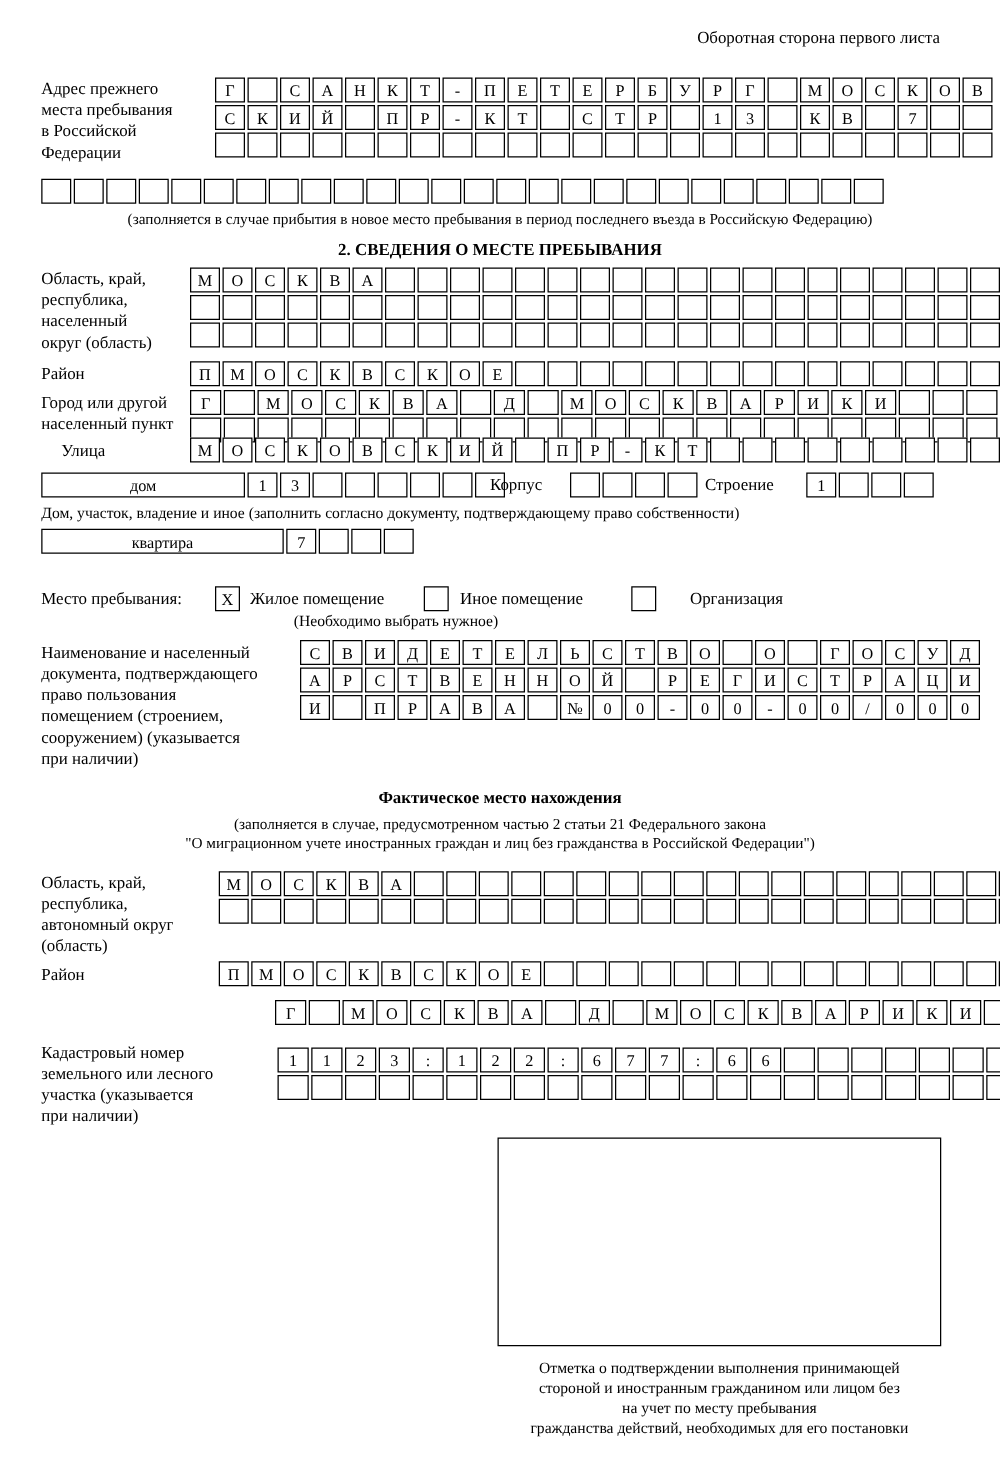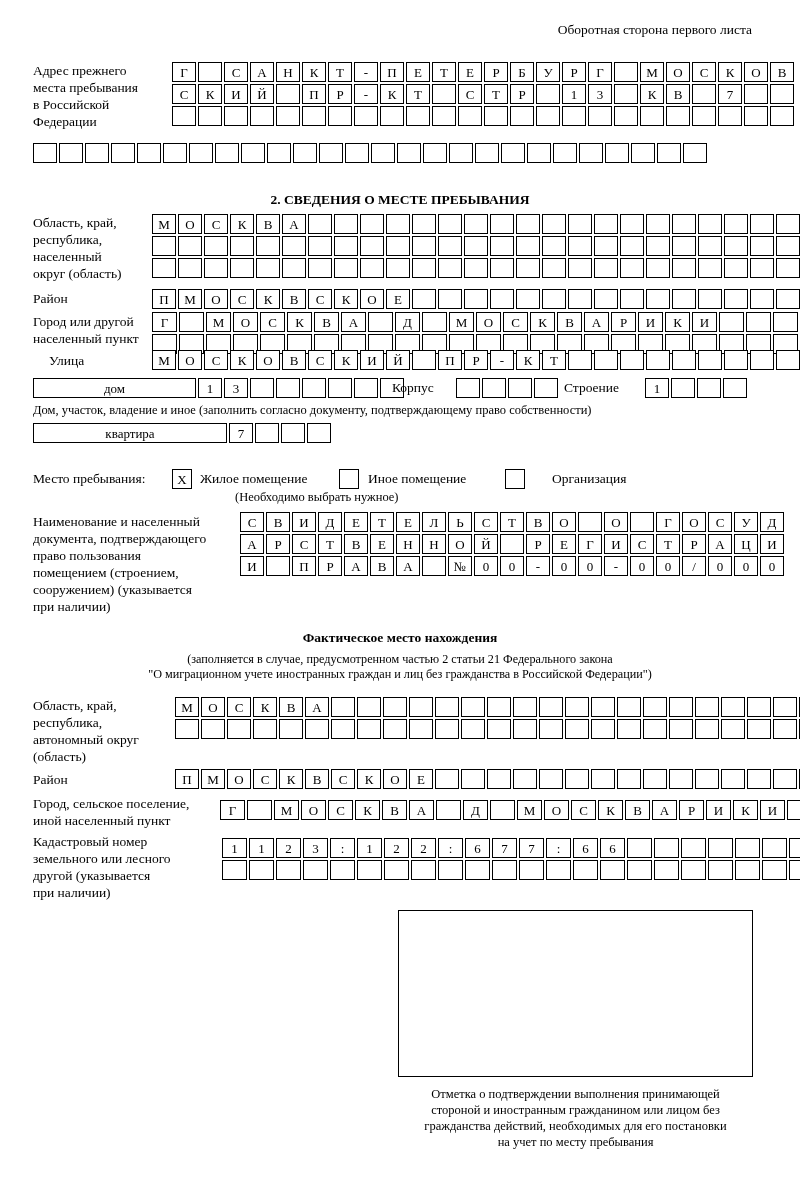--- a/index.html
+++ b/index.html
@@ -219,20 +219,21 @@
         <div class="cell" style="width: 24px;"></div>
         <div class="cell" style="width: 24px;"></div>
         <div class="cell" style="width: 24px;"></div>
         <div class="cell" style="width: 24px;"></div>
         <div class="cell" style="width: 24px;"></div>
         <div class="cell" style="width: 24px;"></div>
         <div class="cell" style="width: 24px;"></div>
       </div>
     </div>
 
+  <div class="abs note" style="left:33px; top:168px; width:734px;">(заполняется в случае прибытия в новое место пребывания в период последнего въезда в Российскую Федерацию)</div>
 
   <div class="abs center-title" style="left:0px; top:192px;">2. СВЕДЕНИЯ О МЕСТЕ ПРЕБЫВАНИЯ</div>
 
   <div class="abs label" style="left:33px; top:214px; width:150px;">
     <div>Область, край,</div>
     <div>республика,</div>
     <div>населенный</div>
     <div>округ (область)</div>
   </div>
   <div class="abs" id="region-rows" style="left:152px; top:214px;">
@@ -665,24 +666,20 @@
         <div class="cell" style="width: 24px;"></div>
         <div class="cell" style="width: 24px;"></div>
         <div class="cell" style="width: 24px;"></div>
         <div class="cell" style="width: 24px;"></div>
         <div class="cell" style="width: 24px;"></div>
         <div class="cell" style="width: 24px;"></div>
         <div class="cell" style="width: 24px;"></div>
       </div>
     </div>
 
-  <div class="abs label" style="left:33px; top:795px; width:190px;">
-    <div>Город, сельское поселение,</div>
-    <div>иной населенный пункт</div>
-  </div>
   <div class="abs" id="a-city-row" style="left:220px; top:800px;">
       <div class="boxrow" style="margin-bottom: 2px;">
         <div class="cell" style="width: 25px;">Г</div>
         <div class="cell" style="width: 25px;"></div>
         <div class="cell" style="width: 25px;">М</div>
         <div class="cell" style="width: 25px;">О</div>
         <div class="cell" style="width: 25px;">С</div>
         <div class="cell" style="width: 25px;">К</div>
         <div class="cell" style="width: 25px;">В</div>
         <div class="cell" style="width: 25px;">А</div>
@@ -699,21 +696,21 @@
         <div class="cell" style="width: 25px;">И</div>
         <div class="cell" style="width: 25px;">К</div>
         <div class="cell" style="width: 25px;">И</div>
         <div class="cell" style="width: 25px;"></div>
       </div>
     </div>
 
   <div class="abs label" style="left:33px; top:833px; width:175px;">
     <div>Кадастровый номер</div>
     <div>земельного или лесного</div>
-    <div>другой (указывается</div>
+    <div>участка (указывается</div>
     <div>при наличии)</div>
   </div>
   <div class="abs" id="cadastral-rows" style="left:222px; top:838px;">
       <div class="boxrow" style="margin-bottom: 2px;">
         <div class="cell" style="width: 25px;">1</div>
         <div class="cell" style="width: 25px;">1</div>
         <div class="cell" style="width: 25px;">2</div>
         <div class="cell" style="width: 25px;">3</div>
         <div class="cell" style="width: 25px;">:</div>
         <div class="cell" style="width: 25px;">1</div>
@@ -757,17 +754,17 @@
         <div class="cell" style="width: 25px;"></div>
         <div class="cell" style="width: 25px;"></div>
         <div class="cell" style="width: 25px;"></div>
       </div>
     </div>
 
   <div class="abs bigbox" style="left:398px; top:910px; width:355px; height:167px;"></div>
   <div class="abs footer-note" style="left:383px; top:1086px; width:385px;">
     <div>Отметка о подтверждении выполнения принимающей</div>
     <div>стороной и иностранным гражданином или лицом без</div>
+    <div>на учет по месту пребывания</div>
     <div>гражданства действий, необходимых для его постановки</div>
-    <div>на учет по месту пребывания</div>
   </div>
 
 </div>
 
 </body></html>

